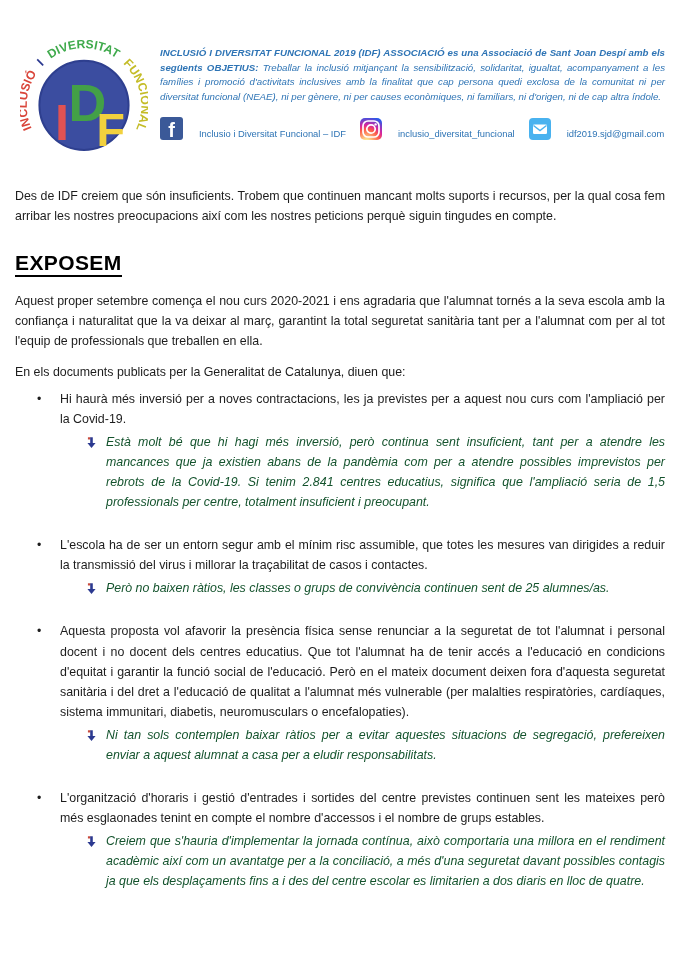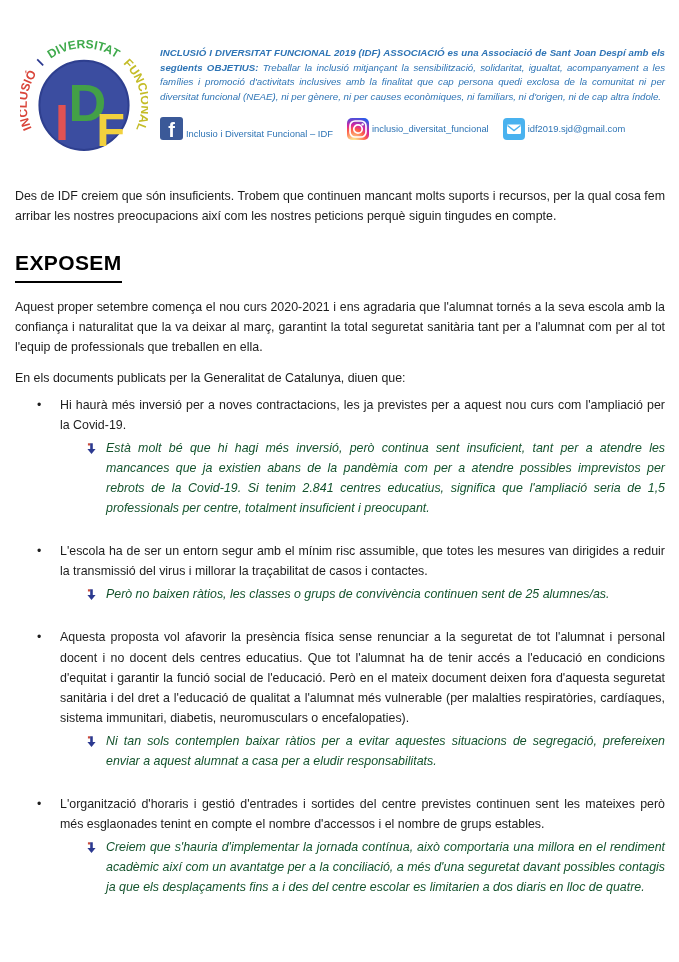--- a/index.html
+++ b/index.html
@@ -32,22 +32,22 @@
   }
   .about .b { font-weight: bold; }
   .social-row {
     display: flex;
     align-items: flex-end;
     margin-top: 12px;
     font-size: 9.4px;
     color: #2e74b5;
   }
   .social-item { display: flex; align-items: flex-end; }
-  .social-item + .social-item { margin-left: 14px; align-items: center; }
-  .social-label { margin-left: 3px; padding-bottom: 1px; white-space: nowrap; }
+  .social-item + .social-item { margin-left: 14px; }
+  .social-label { margin-left: 16px; padding-bottom: 1px; white-space: nowrap; }
   .icon-fb {
     width: 23px; height: 23px; border-radius: 3px;
     background: #3b5998; color: #fff;
     display: flex; justify-content: center; align-items: flex-end;
     font-size: 20px; font-weight: bold; line-height: 0.95;
     overflow: hidden;
   }
   .icon-ig {
     width: 22px; height: 22px; border-radius: 5px;
     background: radial-gradient(circle at 30% 110%, #fdf497 5%, #fd5949 45%, #d6249f 60%, #285AEB 90%);
@@ -67,21 +67,21 @@
     text-align: justify;
     margin-bottom: 11px;
   }
   .exposem {
     display: inline-block;
     font-size: 21px;
     font-weight: bold;
     letter-spacing: 0.4px;
     color: #000;
     border-bottom: 2.5px solid #000;
-    padding-bottom: 6px;
+    padding-bottom: 0;
     margin: 14px 0 14px;
     text-align: right;
   }
   .bullet-list { list-style: none; margin-top: 1px; }
   .bullet-item {
     position: relative;
     padding-left: 45px;
     font-size: 12.4px;
     line-height: 1.62;
     text-align: justify;

